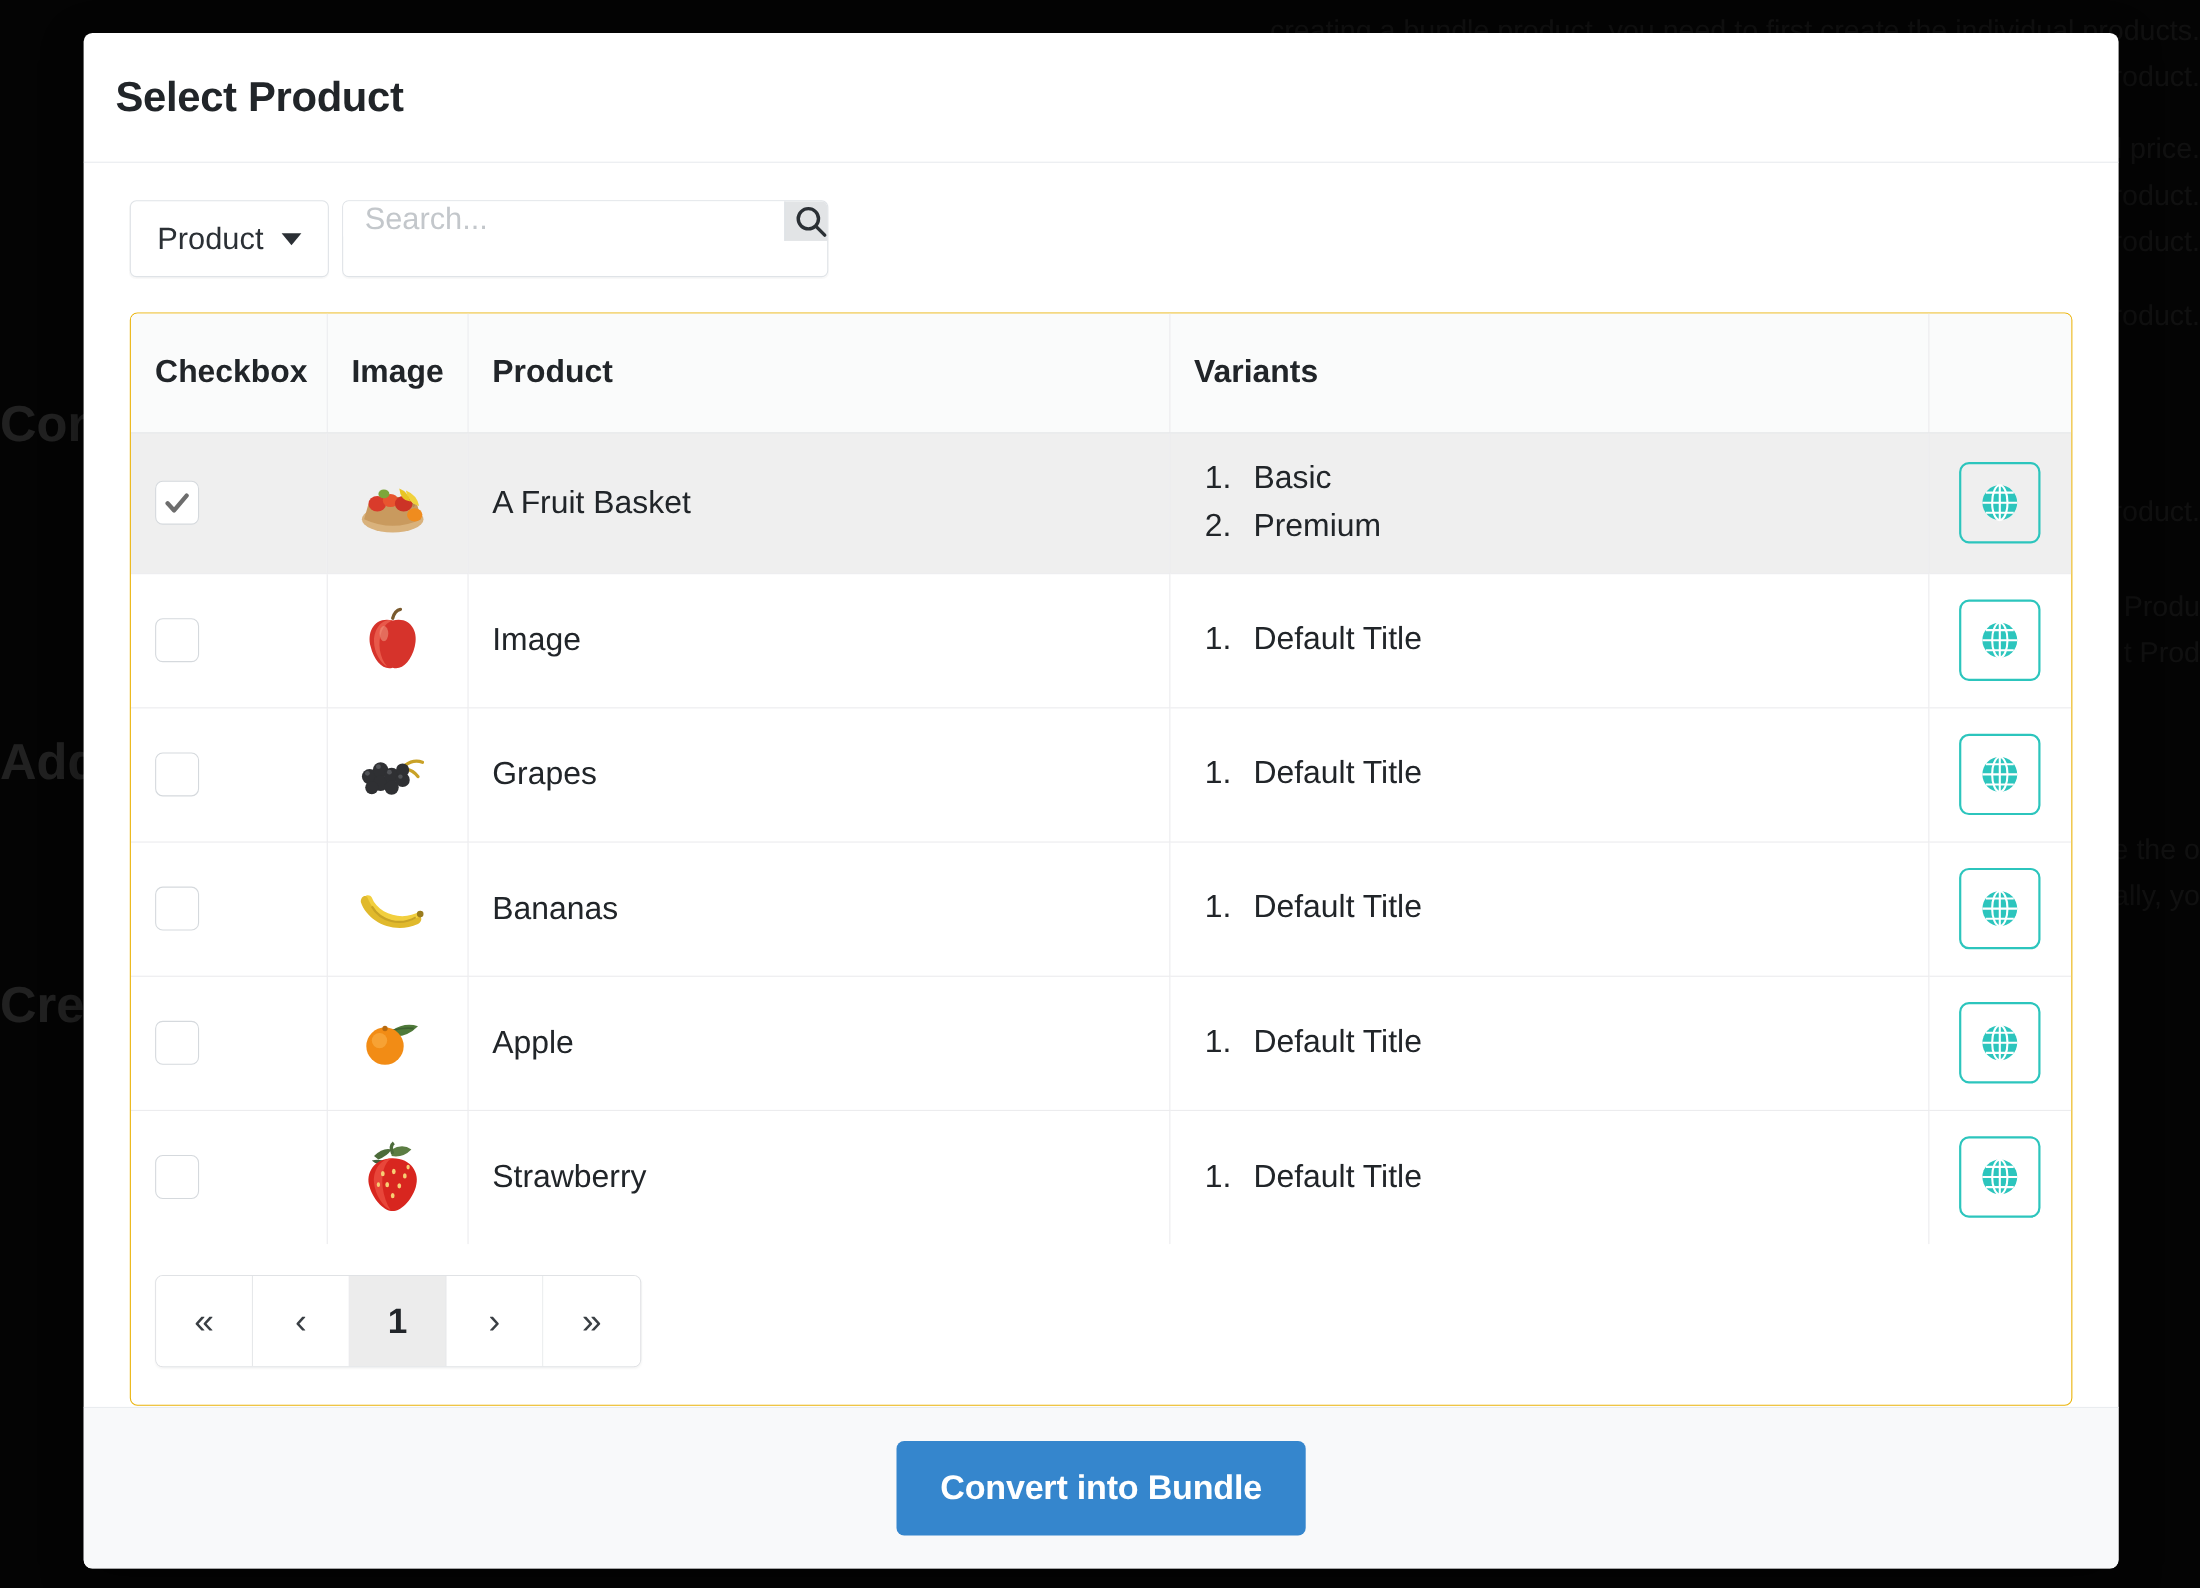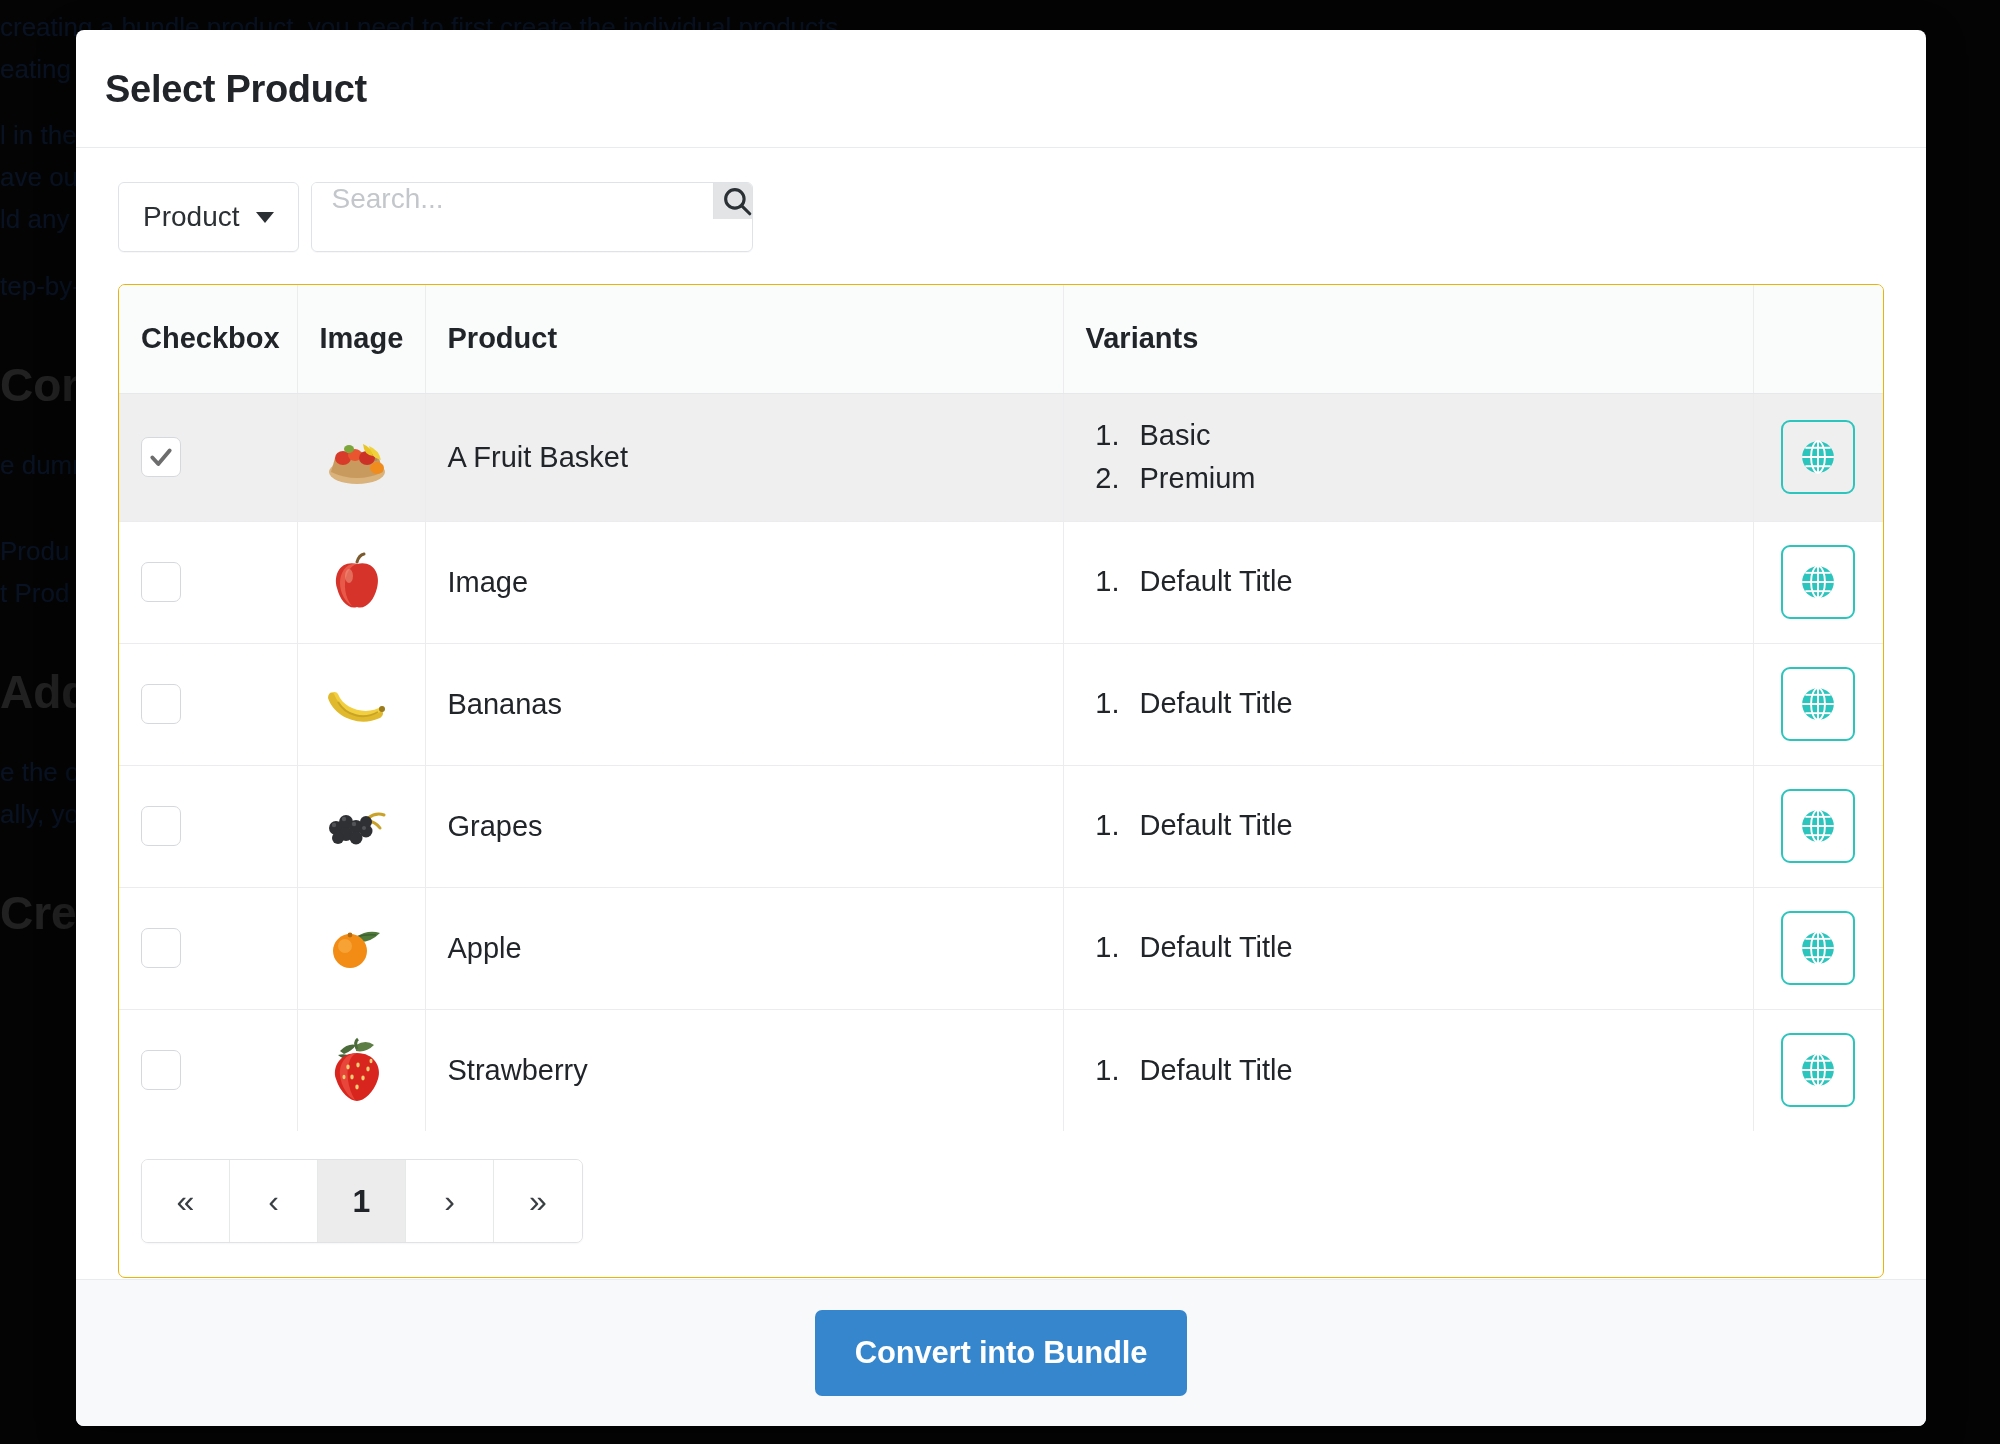--- a/index.html
+++ b/index.html
@@ -16,21 +16,22 @@
     position: absolute; inset: 0;
     background: #1e1e1e;
     color: #d7d7d7;
     padding: 6px 0 0 0;
     overflow: hidden;
   }
   .page-behind .bg-line {
     font-size: 26px; line-height: 1.62;
     white-space: nowrap;
     padding-left: 0px;
-    color: #3b82f6;
+    color: #737373;
+    text-align: right;
   }
   .page-behind .bg-h {
     font-size: 46px; font-weight: 700; line-height: 1.5;
     white-space: nowrap; color: #e9e9e9;
   }
   .bg-spacer-sm { height: 24px; }
   .bg-spacer-md { height: 44px; }
   .dim-overlay {
     position: absolute; inset: 0;
     background: rgba(0,0,0,0.86);
@@ -379,53 +380,20 @@
      <line x1="12" y1="2" x2="12" y2="22"></line>
    </g>
  </svg>
                 </button>
               </td>
             </tr>
             <tr>
               <td><span class="cbx "></span></td>
               <td>
                 <span class="thumb">
-                  <svg width="66" height="48" viewBox="0 0 66 48">
-         <path d="M6 18 C12 38 36 46 56 34 C60 32 62 27 58 26 C44 36 20 30 14 14 C12 10 5 12 6 18 Z" fill="#f2cf3e"></path>
-         <path d="M10 14 C18 34 40 42 58 31 C60 33 59 36 56 38 C34 48 10 36 4 18 C4 13 8 11 10 14 Z" fill="#e0b92c"></path>
-         <path d="M14 22 C22 36 40 40 54 32" stroke="#c8a326" stroke-width="2" fill="none"></path>
-         <ellipse cx="58" cy="29" rx="3" ry="3" fill="#9a7c1e"></ellipse>
-       </svg>
-                </span>
-              </td>
-              <td>Bananas</td>
-              <td>
-                <ol class="variants">
-                  <li>Default Title</li>
-                </ol>
-              </td>
-              <td>
-                <button class="globe-btn">
-                  <svg viewBox="0 0 24 24">
-   <circle cx="12" cy="12" r="10" fill="#2cc5bd"></circle>
-   <g stroke="#ffffff" stroke-width="1.2" fill="none">
-     <ellipse cx="12" cy="12" rx="4.4" ry="10"></ellipse>
-     <line x1="2" y1="12" x2="22" y2="12"></line>
-     <line x1="4" y1="6.2" x2="20" y2="6.2"></line>
-     <line x1="4" y1="17.8" x2="20" y2="17.8"></line>
-     <line x1="12" y1="2" x2="12" y2="22"></line>
-   </g>
- </svg>
-                </button>
-              </td>
-            </tr>
-            <tr>
-              <td><span class="cbx "></span></td>
-              <td>
-                <span class="thumb">
                   <svg width="70" height="48" viewBox="0 0 70 48">
          <path d="M46 16 q8 -6 16 -3" stroke="#c9a227" stroke-width="3" fill="none" stroke-linecap="round"></path>
          <path d="M44 18 q10 2 14 8" stroke="#c9a227" stroke-width="3" fill="none" stroke-linecap="round"></path>
          <g fill="#2f3033">
            <circle cx="14" cy="26" r="7"></circle>
                       <circle cx="24" cy="20" r="7"></circle>
            <circle cx="24" cy="32" r="7"></circle>
                       <circle cx="34" cy="25" r="7"></circle>
            <circle cx="34" cy="36" r="6.5"></circle>
                       <circle cx="44" cy="29" r="6.5"></circle>
@@ -459,20 +427,53 @@
      <line x1="12" y1="2" x2="12" y2="22"></line>
    </g>
  </svg>
                 </button>
               </td>
             </tr>
             <tr>
               <td><span class="cbx "></span></td>
               <td>
                 <span class="thumb">
+                  <svg width="66" height="48" viewBox="0 0 66 48">
+         <path d="M6 18 C12 38 36 46 56 34 C60 32 62 27 58 26 C44 36 20 30 14 14 C12 10 5 12 6 18 Z" fill="#f2cf3e"></path>
+         <path d="M10 14 C18 34 40 42 58 31 C60 33 59 36 56 38 C34 48 10 36 4 18 C4 13 8 11 10 14 Z" fill="#e0b92c"></path>
+         <path d="M14 22 C22 36 40 40 54 32" stroke="#c8a326" stroke-width="2" fill="none"></path>
+         <ellipse cx="58" cy="29" rx="3" ry="3" fill="#9a7c1e"></ellipse>
+       </svg>
+                </span>
+              </td>
+              <td>Bananas</td>
+              <td>
+                <ol class="variants">
+                  <li>Default Title</li>
+                </ol>
+              </td>
+              <td>
+                <button class="globe-btn">
+                  <svg viewBox="0 0 24 24">
+   <circle cx="12" cy="12" r="10" fill="#2cc5bd"></circle>
+   <g stroke="#ffffff" stroke-width="1.2" fill="none">
+     <ellipse cx="12" cy="12" rx="4.4" ry="10"></ellipse>
+     <line x1="2" y1="12" x2="22" y2="12"></line>
+     <line x1="4" y1="6.2" x2="20" y2="6.2"></line>
+     <line x1="4" y1="17.8" x2="20" y2="17.8"></line>
+     <line x1="12" y1="2" x2="12" y2="22"></line>
+   </g>
+ </svg>
+                </button>
+              </td>
+            </tr>
+            <tr>
+              <td><span class="cbx "></span></td>
+              <td>
+                <span class="thumb">
                   <svg width="62" height="50" viewBox="0 0 62 50">
          <path d="M30 14 q12 -8 24 -4 q-10 10 -22 9" fill="#4f7a3a"></path>
          <path d="M30 14 q10 -3 20 -2" stroke="#3d6130" stroke-width="1.6" fill="none"></path>
          <circle cx="24" cy="28" r="17" fill="#f28c15"></circle>
          <circle cx="19" cy="23" r="7" fill="#f8a93f" opacity=".75"></circle>
          <circle cx="24" cy="12" r="2.4" fill="#b86a0f"></circle>
        </svg>
                 </span>
               </td>
               <td>Apple</td>

